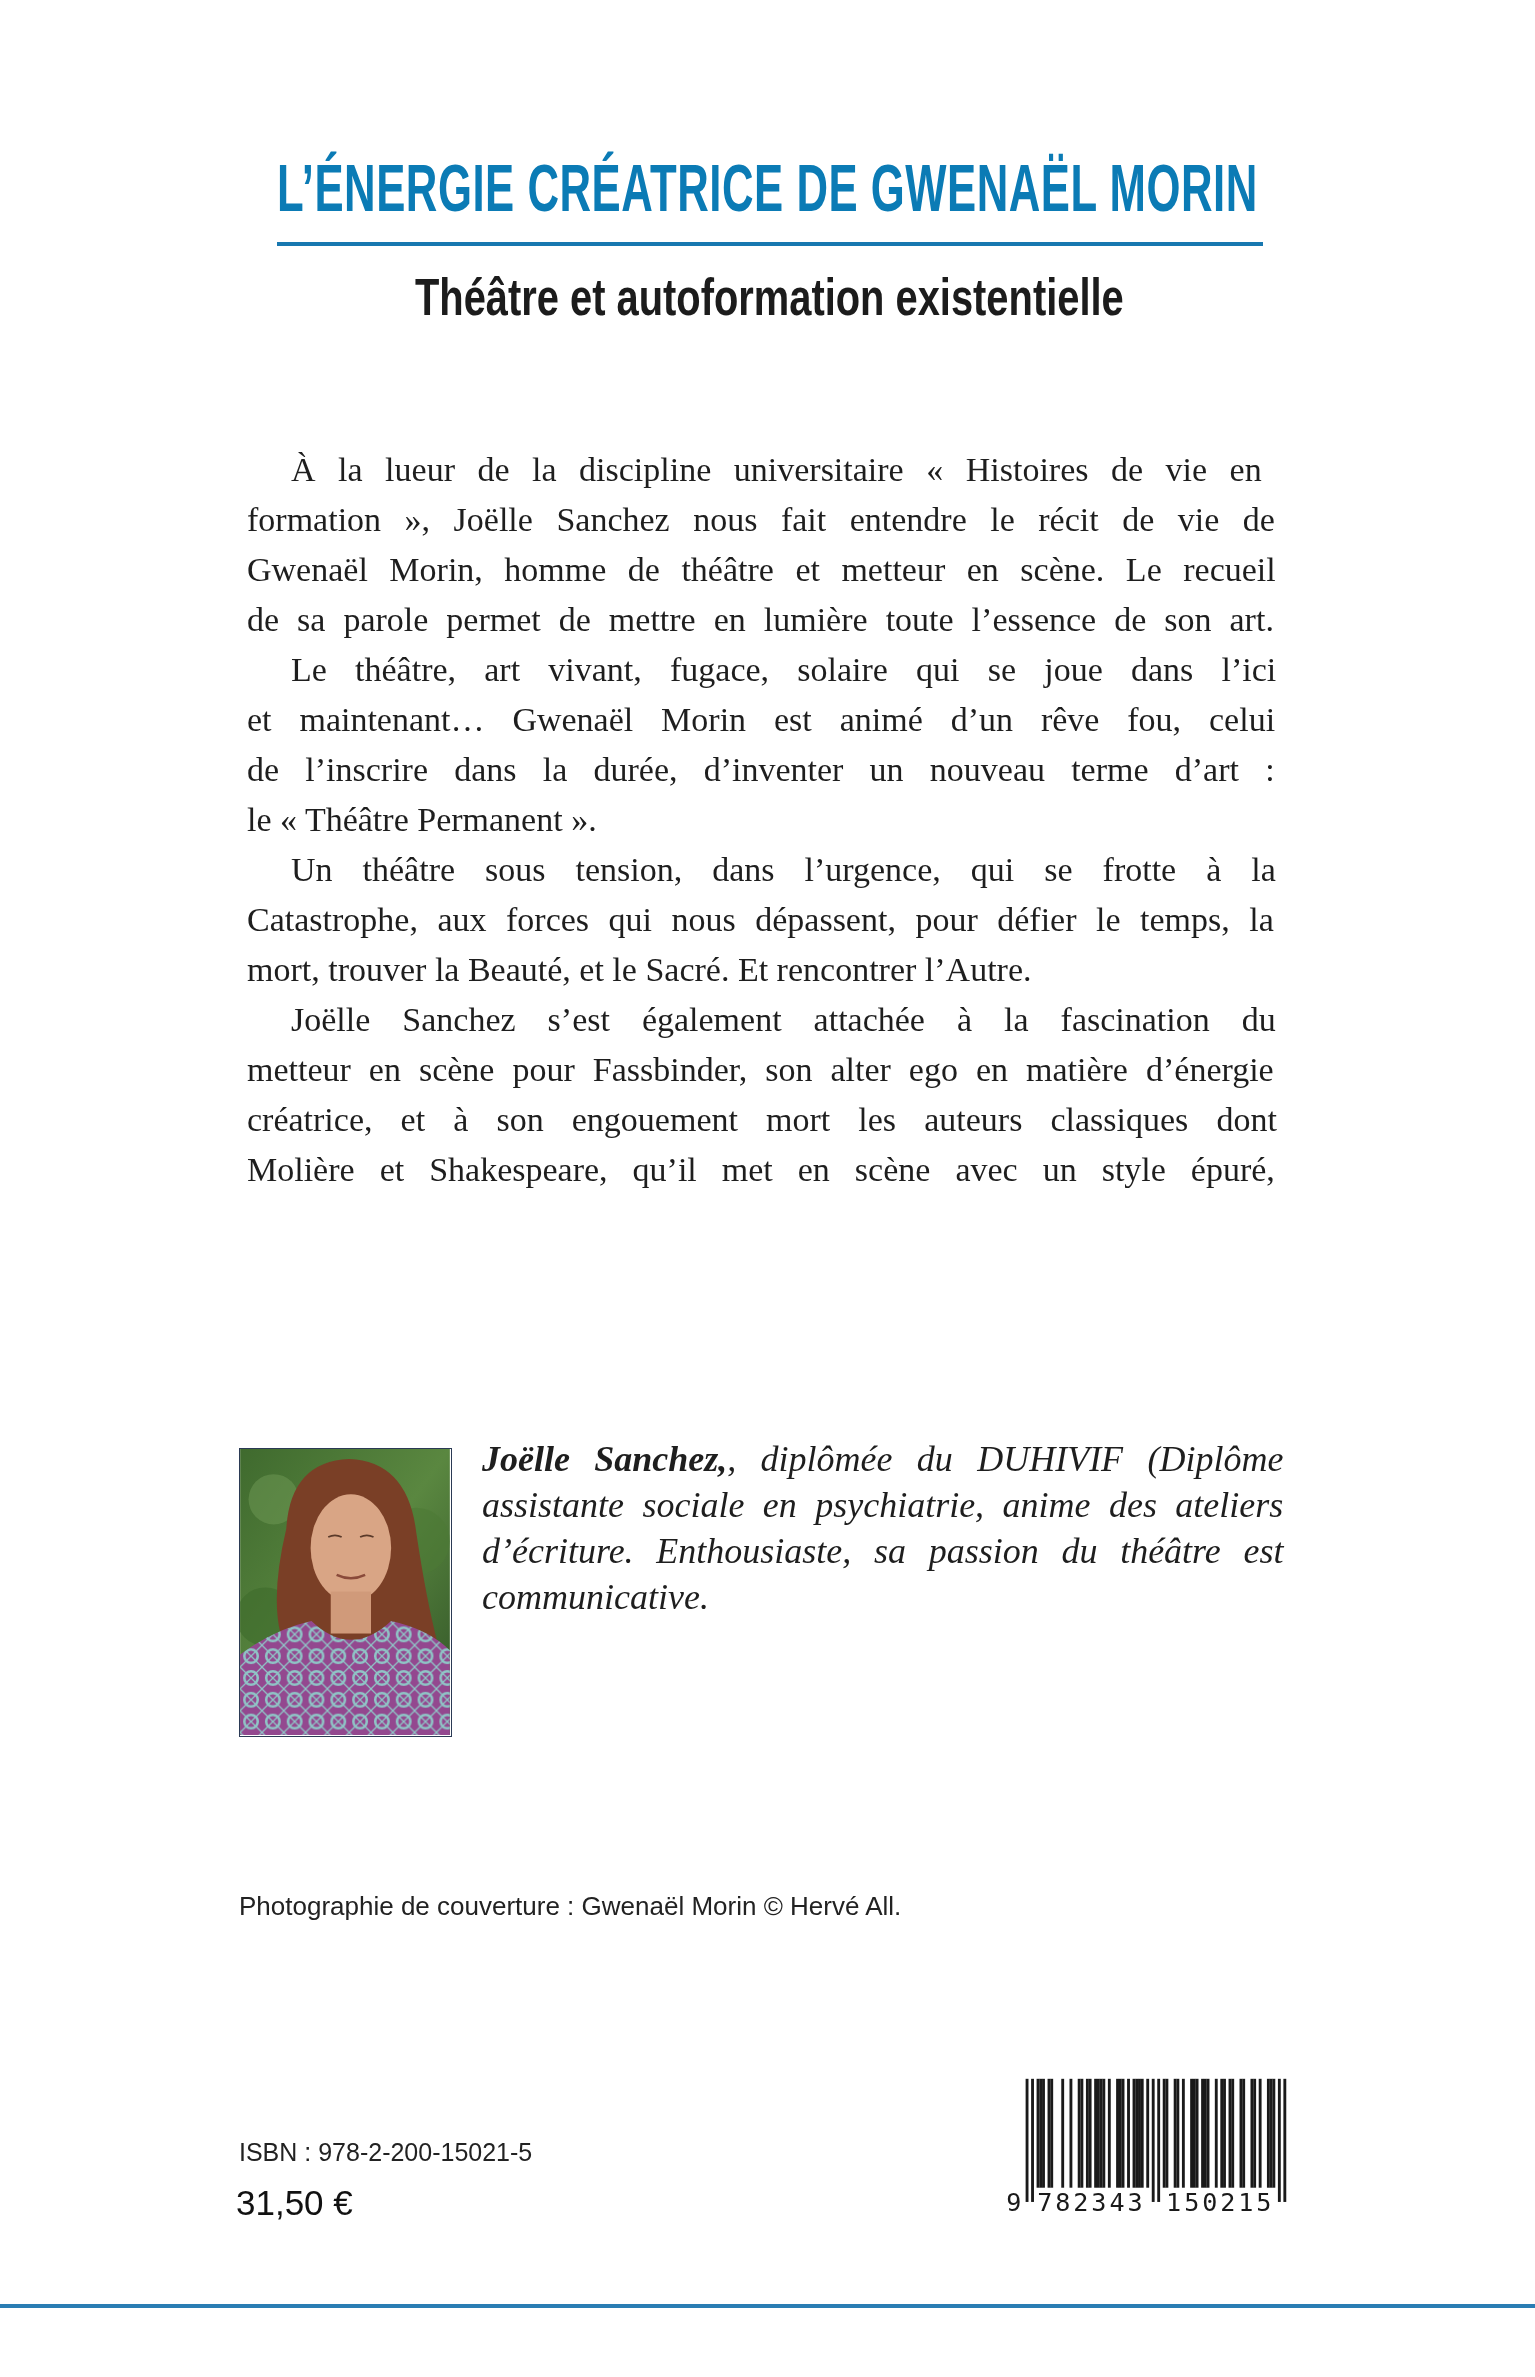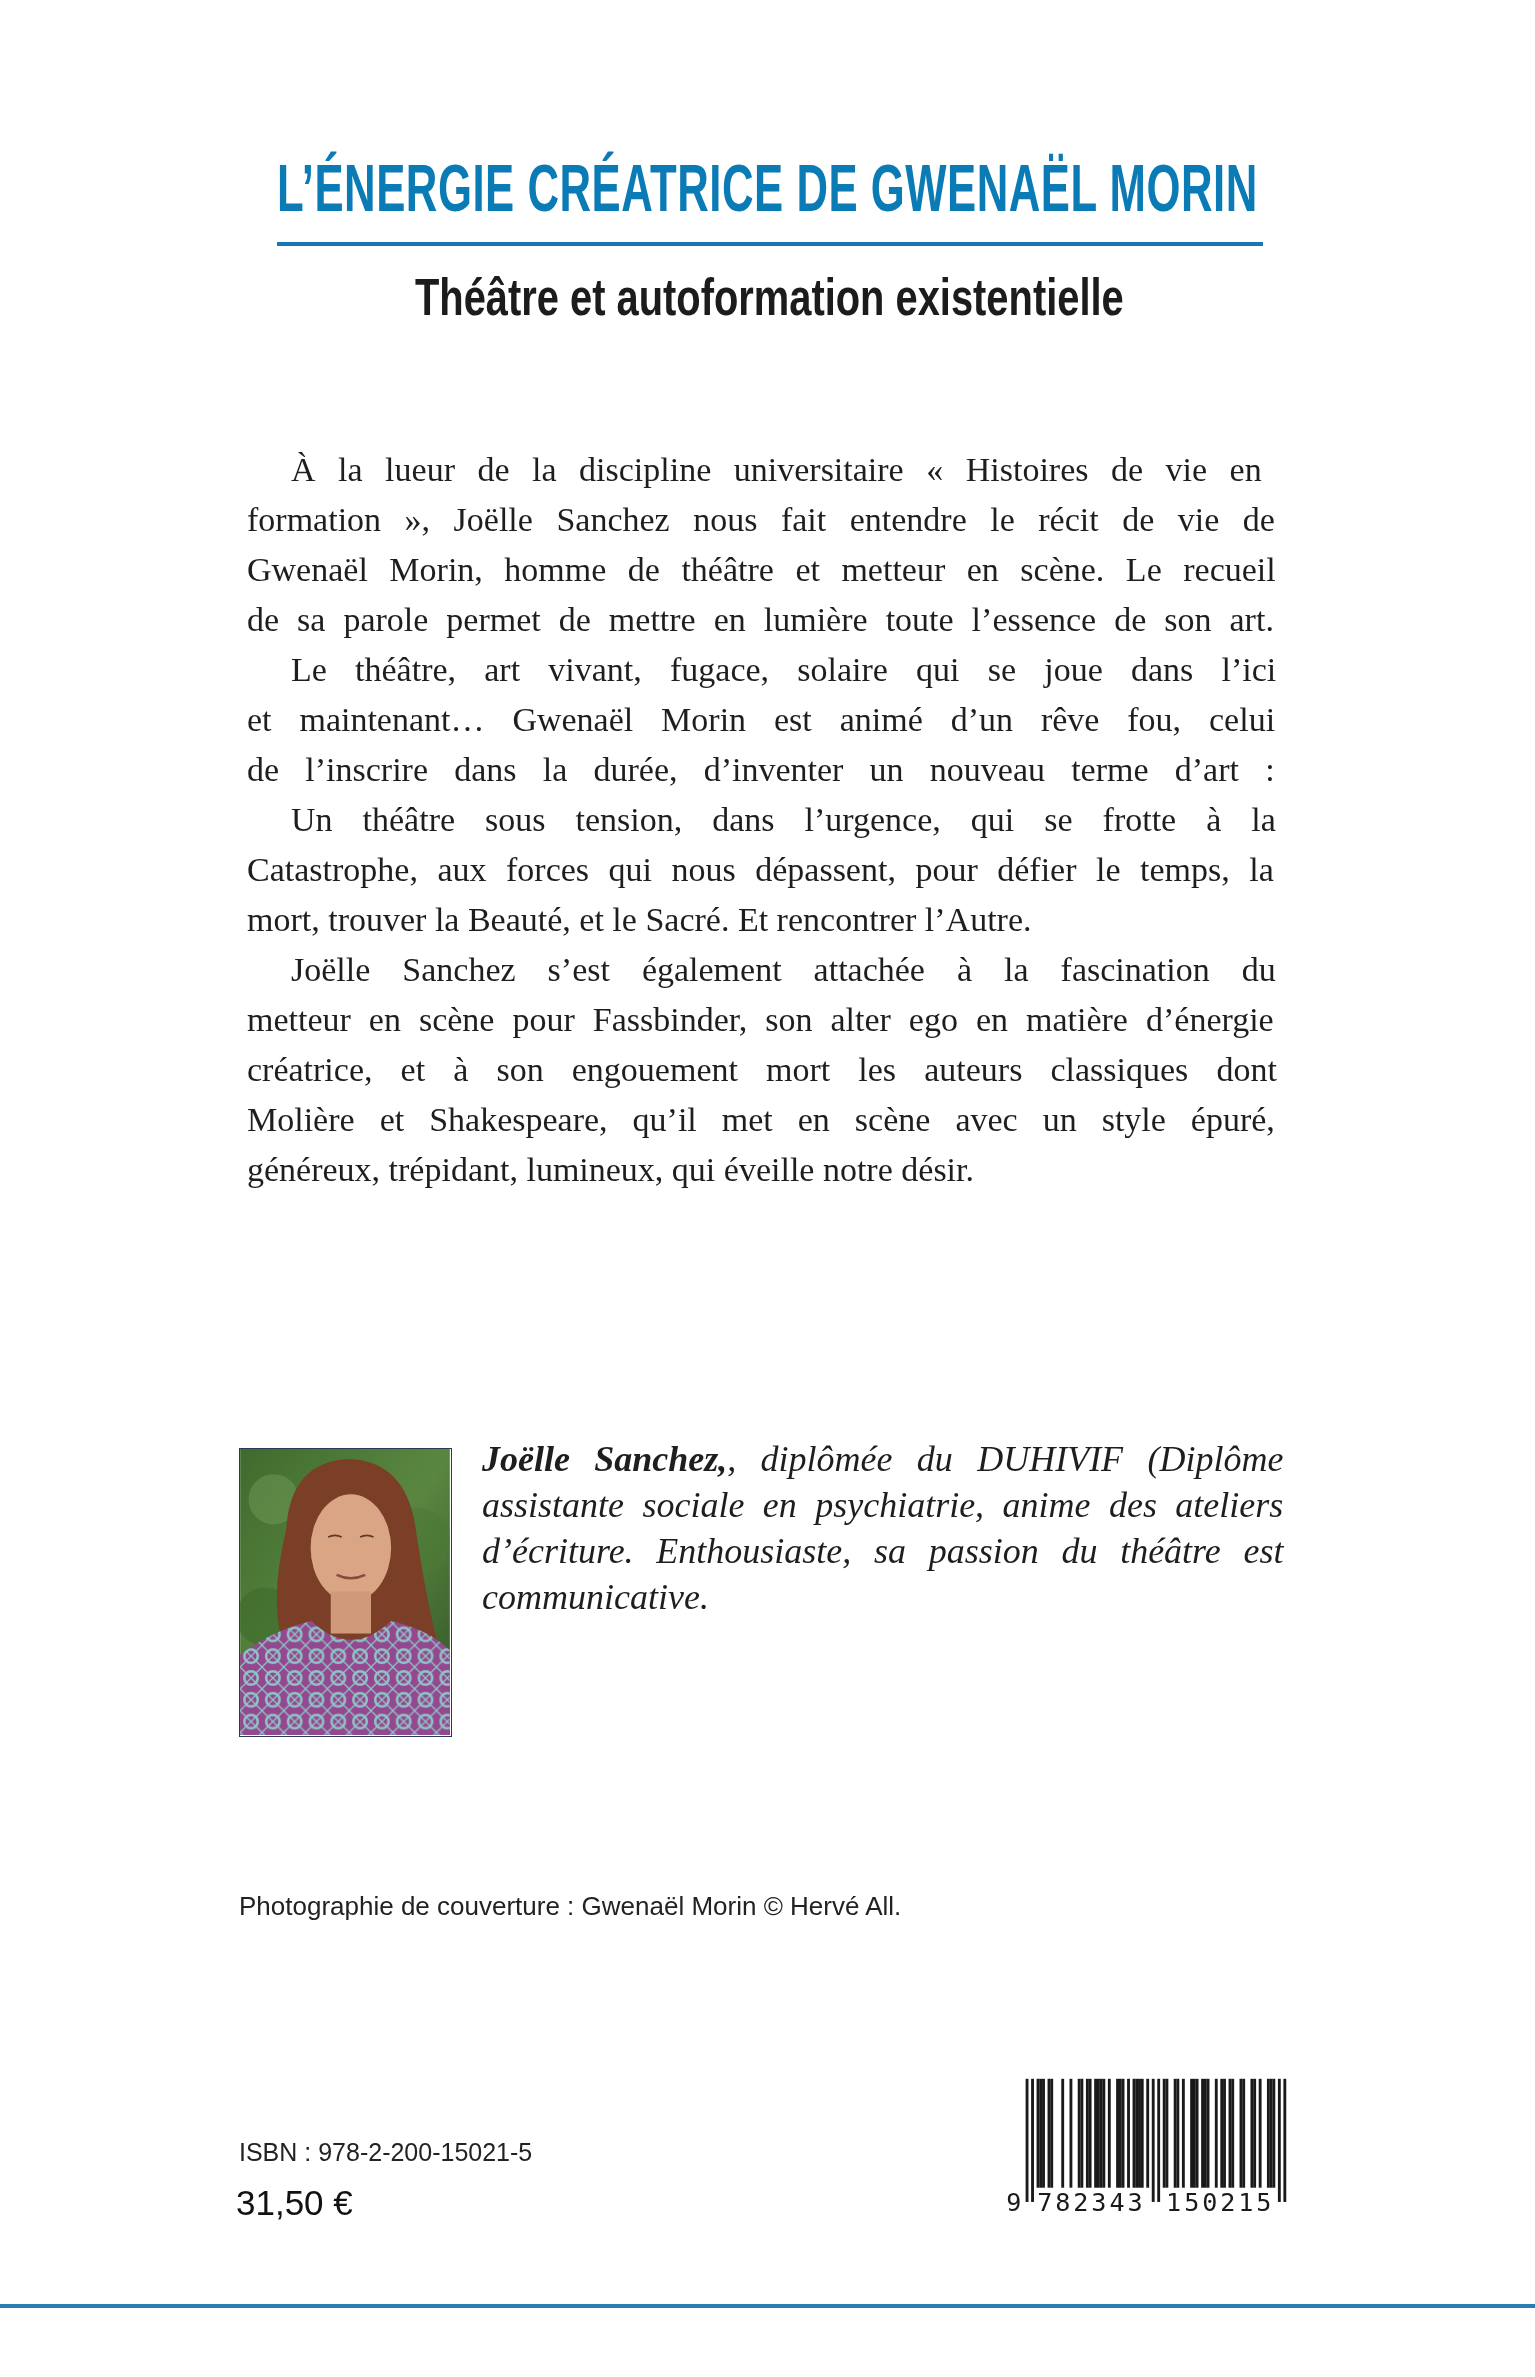--- a/index.html
+++ b/index.html
@@ -151,28 +151,28 @@
 </div>
 
 <div class="abs body-text" id="body-text">
     <div class="line indent"><span class="fit-inner" style="word-spacing: 14px;">À la lueur de la discipline universitaire «  Histoires de vie en</span></div>
     <div class="line"><span class="fit-inner" style="word-spacing: 15px;">formation », Joëlle Sanchez nous fait entendre le récit de vie de</span></div>
     <div class="line"><span class="fit-inner" style="word-spacing: 13px;">Gwenaël Morin, homme de théâtre et metteur en scène. Le recueil</span></div>
     <div class="line"><span class="fit-inner" style="word-spacing: 9.5px;">de sa parole permet de mettre en lumière toute l’essence de son art.</span></div>
     <div class="line indent"><span class="fit-inner" style="word-spacing: 19.7px;">Le théâtre, art vivant, fugace, solaire qui se joue dans l’ici</span></div>
     <div class="line"><span class="fit-inner" style="word-spacing: 19.4px;">et maintenant… Gwenaël Morin est animé d’un rêve fou, celui</span></div>
     <div class="line"><span class="fit-inner" style="word-spacing: 17.7px;">de l’inscrire dans la durée, d’inventer un nouveau terme d’art :</span></div>
+    <div class="line"><span class="fit-inner">le « Théâtre Permanent ».</span></div>
     <div class="line indent"><span class="fit-inner" style="word-spacing: 21.5px;">Un théâtre sous tension, dans l’urgence, qui se frotte à la</span></div>
     <div class="line"><span class="fit-inner" style="word-spacing: 11px;">Catastrophe, aux forces qui nous dépassent, pour défier le temps, la</span></div>
     <div class="line"><span class="fit-inner">mort, trouver la Beauté, et le Sacré. Et rencontrer l’Autre.</span></div>
     <div class="line indent"><span class="fit-inner" style="word-spacing: 23.5px;">Joëlle Sanchez s’est également attachée à la fascination du</span></div>
     <div class="line"><span class="fit-inner" style="word-spacing: 9.5px;">metteur en scène pour Fassbinder, son alter ego en matière d’énergie</span></div>
     <div class="line"><span class="fit-inner" style="word-spacing: 19.6px;">créatrice, et à son engouement mort les auteurs classiques dont</span></div>
     <div class="line"><span class="fit-inner" style="word-spacing: 16.5px;">Molière et Shakespeare, qu’il met en scène avec un style épuré,</span></div>
-    <div class="line"><span class="fit-inner">généreux, trépidant, lumineux, qui éveille notre désir.</span></div>
   </div>
 
 <div class="abs author-photo">
   <svg width="210" height="286" viewBox="0 0 250 341">
     <defs>
       <linearGradient id="bg" x1="0" y1="0" x2="1" y2="1">
         <stop offset="0" stop-color="#3f6a2e"></stop>
         <stop offset="0.5" stop-color="#5a8740"></stop>
         <stop offset="1" stop-color="#2f5226"></stop>
       </linearGradient>

